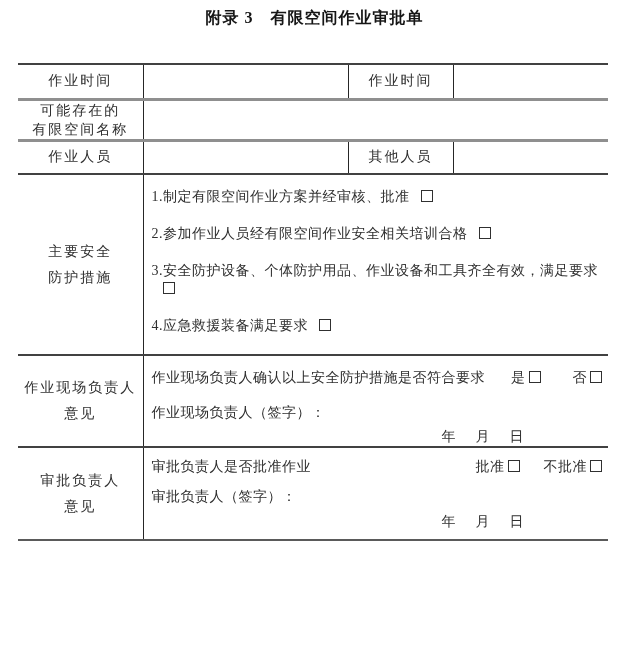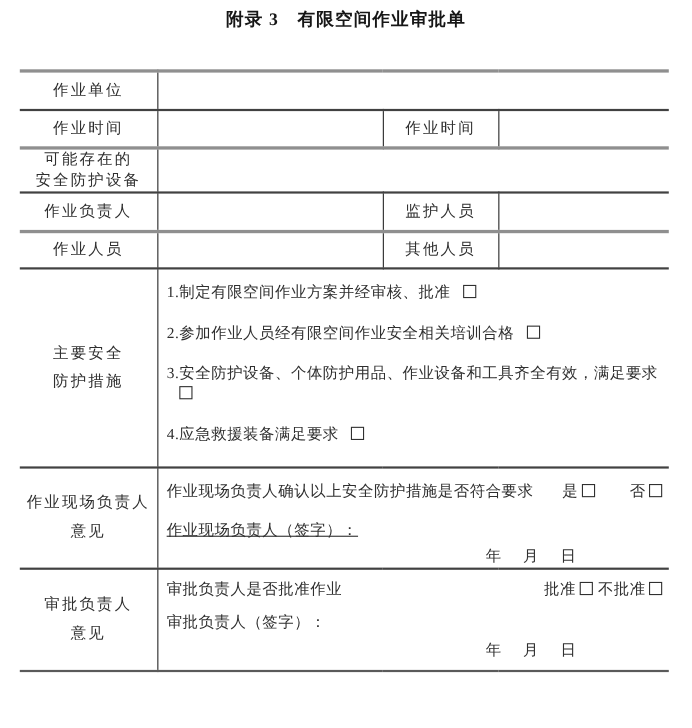--- a/index.html
+++ b/index.html
@@ -67,24 +67,24 @@
   .opinion-cell .line1 {
     display: flex;
     justify-content: space-between;
     align-items: baseline;
     line-height: 18px;
   }
   .opinion-cell .opts { display: flex; align-items: baseline; white-space: nowrap; }
   .opts .opt .cb { margin-left: 3px; }
   .site-cell { padding-top: 13px; }
   .site-cell .opts { gap: 32px; padding-right: 6px; }
-  .site-cell .signline { margin-top: 17px; line-height: 18px; text-decoration: underline; }
+  .site-cell .signline { margin-top: 17px; line-height: 18px; }
   .site-cell .dateline { margin-top: 6px; }
   .approve-cell { padding-top: 10px; }
-  .approve-cell .opts { gap: 5px; padding-right: 6px; }
+  .approve-cell .opts { gap: 24px; padding-right: 6px; }
   .approve-cell .signline { margin-top: 12px; line-height: 18px; }
   .approve-cell .dateline { margin-top: 7px; }
   .dateline { padding-left: 290px; letter-spacing: 3px; line-height: 18px; }
 </style>
 </head>
 <body>
 
 <div class="page">
 
   <div class="title">附录 3　有限空间作业审批单</div>
@@ -92,46 +92,36 @@
   <table class="form">
     <colgroup>
         <col class="c1">
         <col class="c2">
         <col class="c3">
         <col class="c4">
       </colgroup>
 
     <tbody>
 
-    <tr class="gray" style="height:35px">
-      <td class="lbl">作业单位</td>
-      <td colspan="3"></td>
-    </tr>
 
     <tr style="height:35px">
       <td class="lbl">作业时间</td>
       <td class="sep"></td>
       <td class="lbl">作业时间</td>
       <td></td>
     </tr>
 
     <tr class="gray" style="height:37px">
       <td class="lbl">
         <div class="lline">可能存在的</div>
-        <div class="lline">安全防护设备</div>
+        <div class="lline">有限空间名称</div>
       </td>
       <td colspan="3"></td>
     </tr>
 
-    <tr style="height:35px">
-      <td class="lbl">作业负责人</td>
-      <td class="sep"></td>
-      <td class="lbl">监护人员</td>
-      <td></td>
-    </tr>
 
     <tr class="gray" style="height:34px">
       <td class="lbl">作业人员</td>
       <td class="sep"></td>
       <td class="lbl">其他人员</td>
       <td></td>
     </tr>
 
     <tr style="height:161px">
       <td class="lbl">

